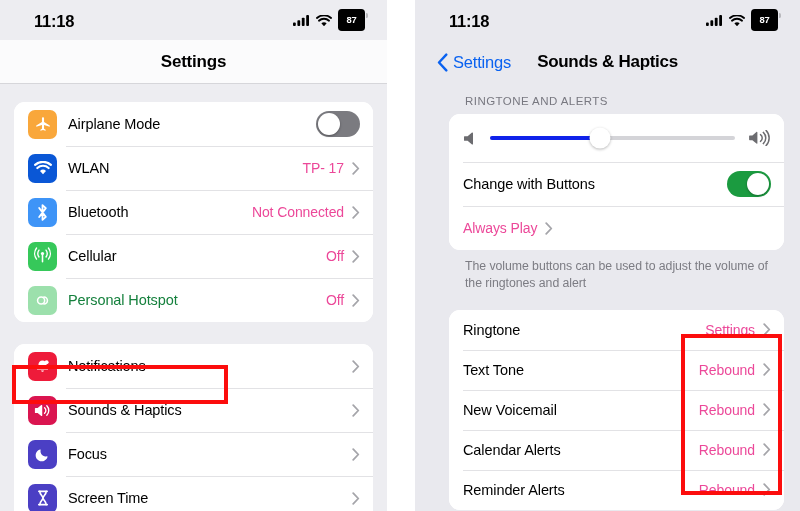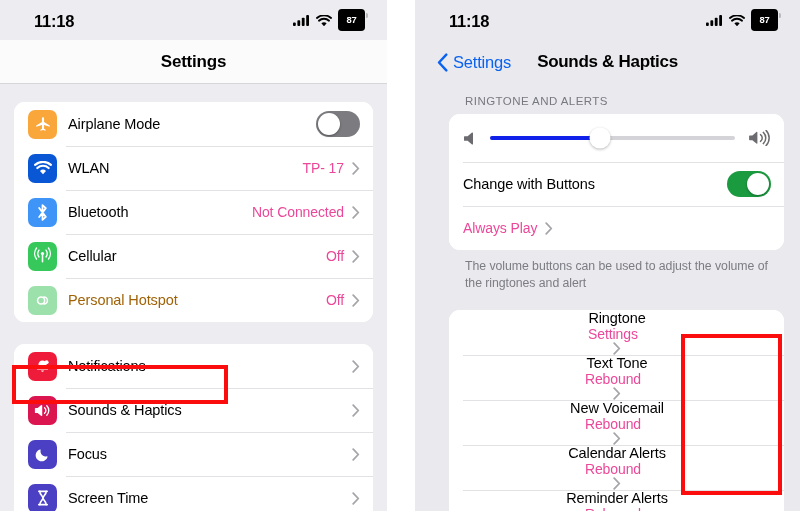--- a/index.html
+++ b/index.html
@@ -143,21 +143,21 @@
   .card + .card { margin-top: 22px; }
 
   .row {
     display: flex;
     align-items: center;
     min-height: 44px;
     padding: 0 13px 0 14px;
     position: relative;
     background: #ffffff;
   }
-  .row.tall { min-height: 40px; flex-direction: column; }
+  .row.tall { min-height: 40px; }
   .row-sep::before {
     content: "";
     position: absolute;
     left: 52px; right: 0; top: 0;
     height: 1px;
     background: #e2e2e5;
   }
   .row-sep.nolead::before { left: 14px; }
 
   .row-icon {
@@ -168,21 +168,21 @@
     display: flex;
     align-items: center;
     justify-content: center;
   }
   .row-label {
     font-size: 14.5px;
     color: #000000;
     letter-spacing: -0.1px;
     flex: 1;
   }
-  .row-label.dim { color: #a16207; }
+  .row-label.dim { color: #15803d; }
   .row-value {
     font-size: 14px;
     color: #ec4899;
     letter-spacing: -0.1px;
     margin-right: 8px;
   }
   .chev {
     flex: 0 0 auto;
     display: block;
   }

